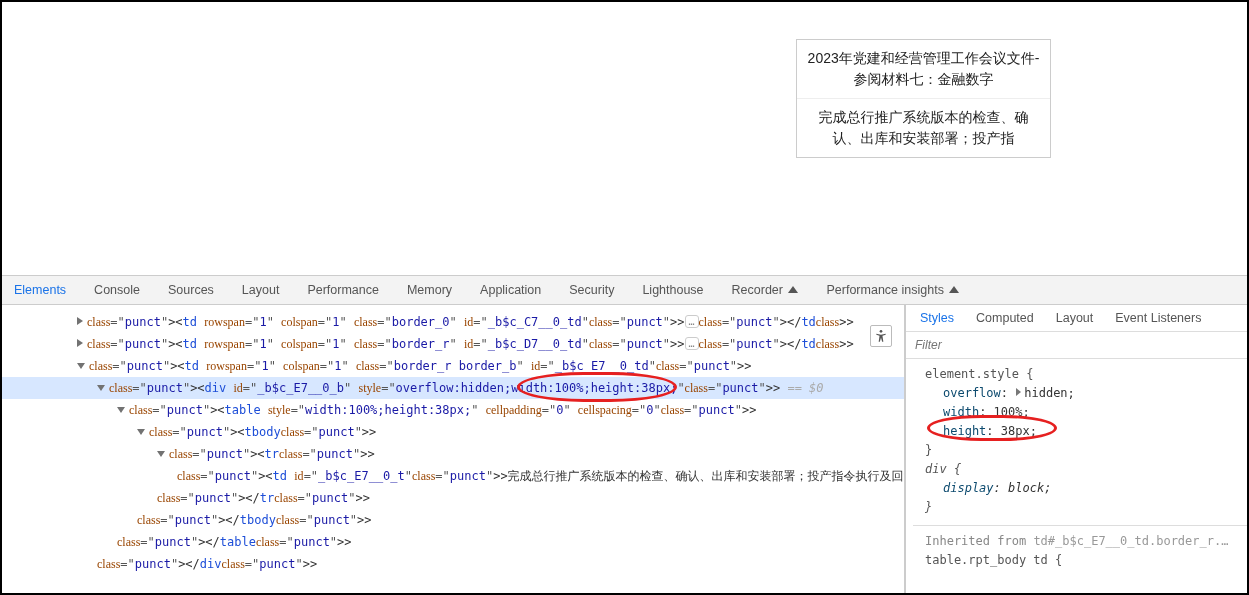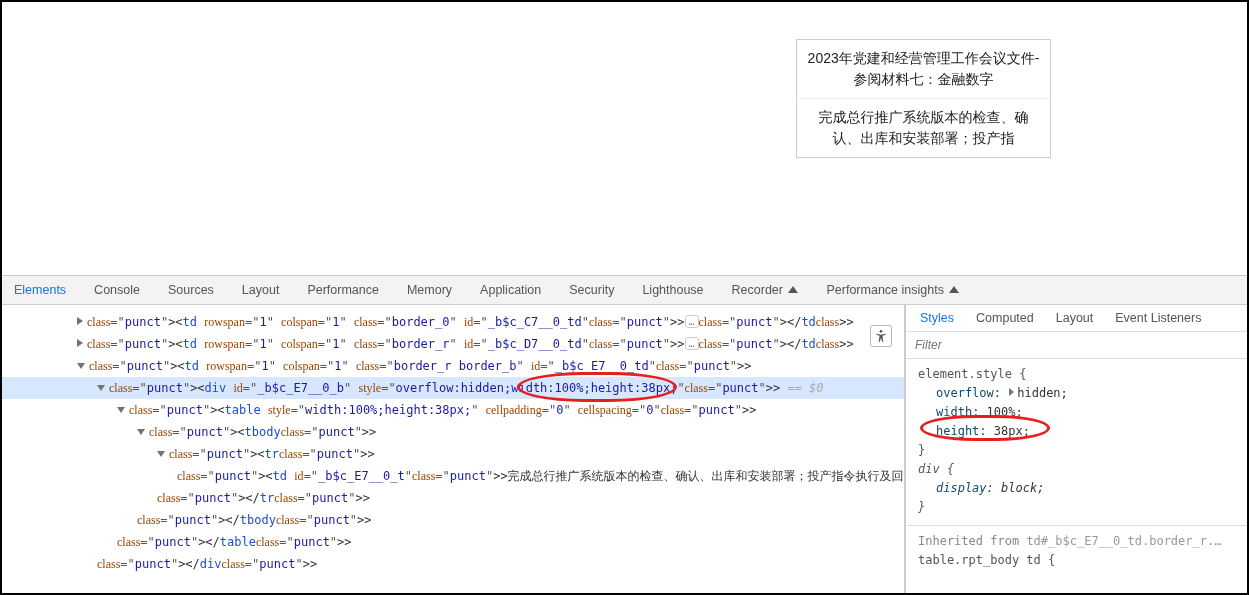--- a/index.html
+++ b/index.html
@@ -25,21 +25,21 @@
 .ellip { display:inline-block; border:1px solid #ccc; border-radius:3px; padding:0 3px; font-size:10px; color:#888; background:#fff; line-height:11px; vertical-align:1px; }
 .hl { background:#d7e7ff; display:block; margin-left:-35px; padding-left:75px; }
 .eq0 { color:#aaa; font-style:italic; }
 .acc { position:absolute; right:12px; top:20px; width:22px; height:22px; border:1px solid #bbb; border-radius:2px; display:flex; align-items:center; justify-content:center; color:#555; font-size:14px; cursor:pointer; }
 .circle-hl { position:absolute; border:3px solid #e62020; border-radius:50% / 60%; pointer-events:none; }
 .styles { width:343px; border-left:2px solid #ccc; display:flex; flex-direction:column; font-family:"Segoe UI","Microsoft YaHei",sans-serif; }
 .s-tabs { display:flex; gap:22px; padding:6px 14px; border-bottom:1px solid #ddd; font-size:12.5px; color:#555;text-align:right; }
 .s-tabs .active { color:#1a73e8; }
 .s-filter { border-bottom:1px solid #ddd; }
 .s-filter input { width:100%; border:none; outline:none; padding:6px 9px; font-size:12px; color:#888; font-style:italic; }
-.s-body { padding:6px 12px; font-family: Consolas,Menlo,monospace; font-size:12px; line-height:19px; position:relative; }
+.s-body { padding:6px 12px; font-family: Consolas,Menlo,monospace; font-size:12px; line-height:19px; position:relative;margin-left:7px; }
 .sel { color:#555; }
 .prop-n { color:#0c4a6e; }
 .prop-v { color:#333; }
 .inherit { border-top:1px solid #ddd; margin:8px -12px 0; padding:6px 12px 0; color:#888; }
 .inherit a { color:#999; }
 .tri-r2 { display:inline-block; width:0; height:0; border-top:4px solid transparent; border-bottom:4px solid transparent; border-left:5px solid #777; vertical-align:1px; margin:0 3px 0 1px; }
 </style>
 </head>
 <body>
 

